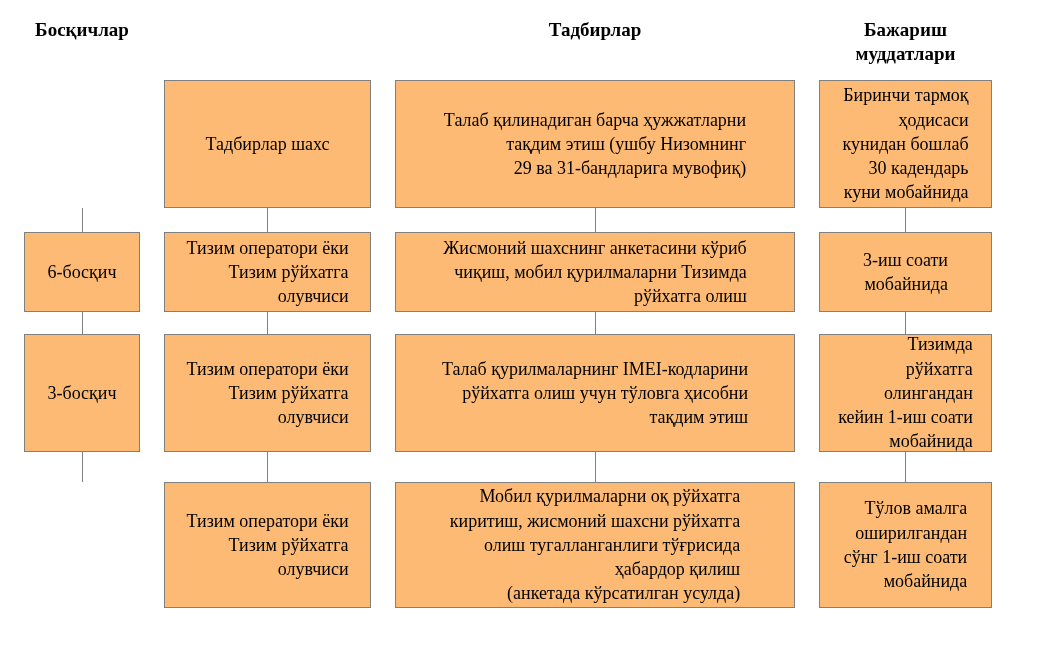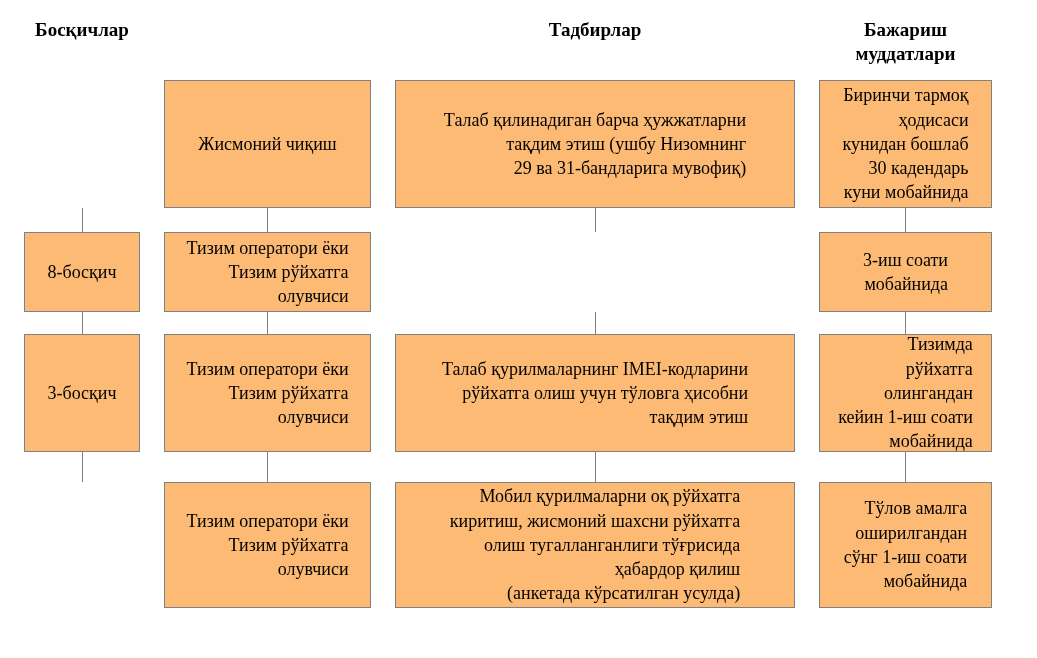--- a/index.html
+++ b/index.html
@@ -63,47 +63,52 @@
 <body>
 
 <div class="diagram">
 
   <div class="hdr gr1 gc1">Босқичлар</div>
   <div class="hdr gr1 gc4">Бажариш
 муддатлари</div>
   <div class="hdr gr1 gc3">Тадбирлар</div>
 
   <div class="box gr2 gc2">
-      <span class="box-text">Жисмоний чиқиш</span>
+      <span class="box-text">Тадбирлар шахс</span>
     </div>
   <div class="box gr2 gc3">
       <span class="box-text">Талаб қилинадиган барча ҳужжатларни
 тақдим этиш (ушбу Низомнинг
 29 ва 31-бандларига мувофиқ)</span>
     </div>
   <div class="box gr2 gc4">
       <span class="box-text">Биринчи тармоқ
 ҳодисаси
 кунидан бошлаб
 30 кадендарь
 куни мобайнида</span>
     </div>
 
   <div class="conn gr3 gc1"></div>
   <div class="conn gr3 gc2"></div>
   <div class="conn gr3 gc3"></div>
   <div class="conn gr3 gc4"></div>
 
   <div class="box gr4 gc1">
-      <span class="box-text">8-босқич</span>
+      <span class="box-text">6-босқич</span>
     </div>
   <div class="box gr4 gc2">
       <span class="box-text">Тизим оператори ёки
 Тизим рўйхатга
 олувчиси</span>
+    </div>
+  <div class="box gr4 gc3">
+      <span class="box-text">Жисмоний шахснинг анкетасини кўриб
+чиқиш, мобил қурилмаларни Тизимда
+рўйхатга олиш</span>
     </div>
   <div class="box gr4 gc4">
       <span class="box-text">3-иш соати
 мобайнида</span>
     </div>
 
   <div class="conn gr5 gc1"></div>
   <div class="conn gr5 gc2"></div>
   <div class="conn gr5 gc3"></div>
   <div class="conn gr5 gc4"></div>

